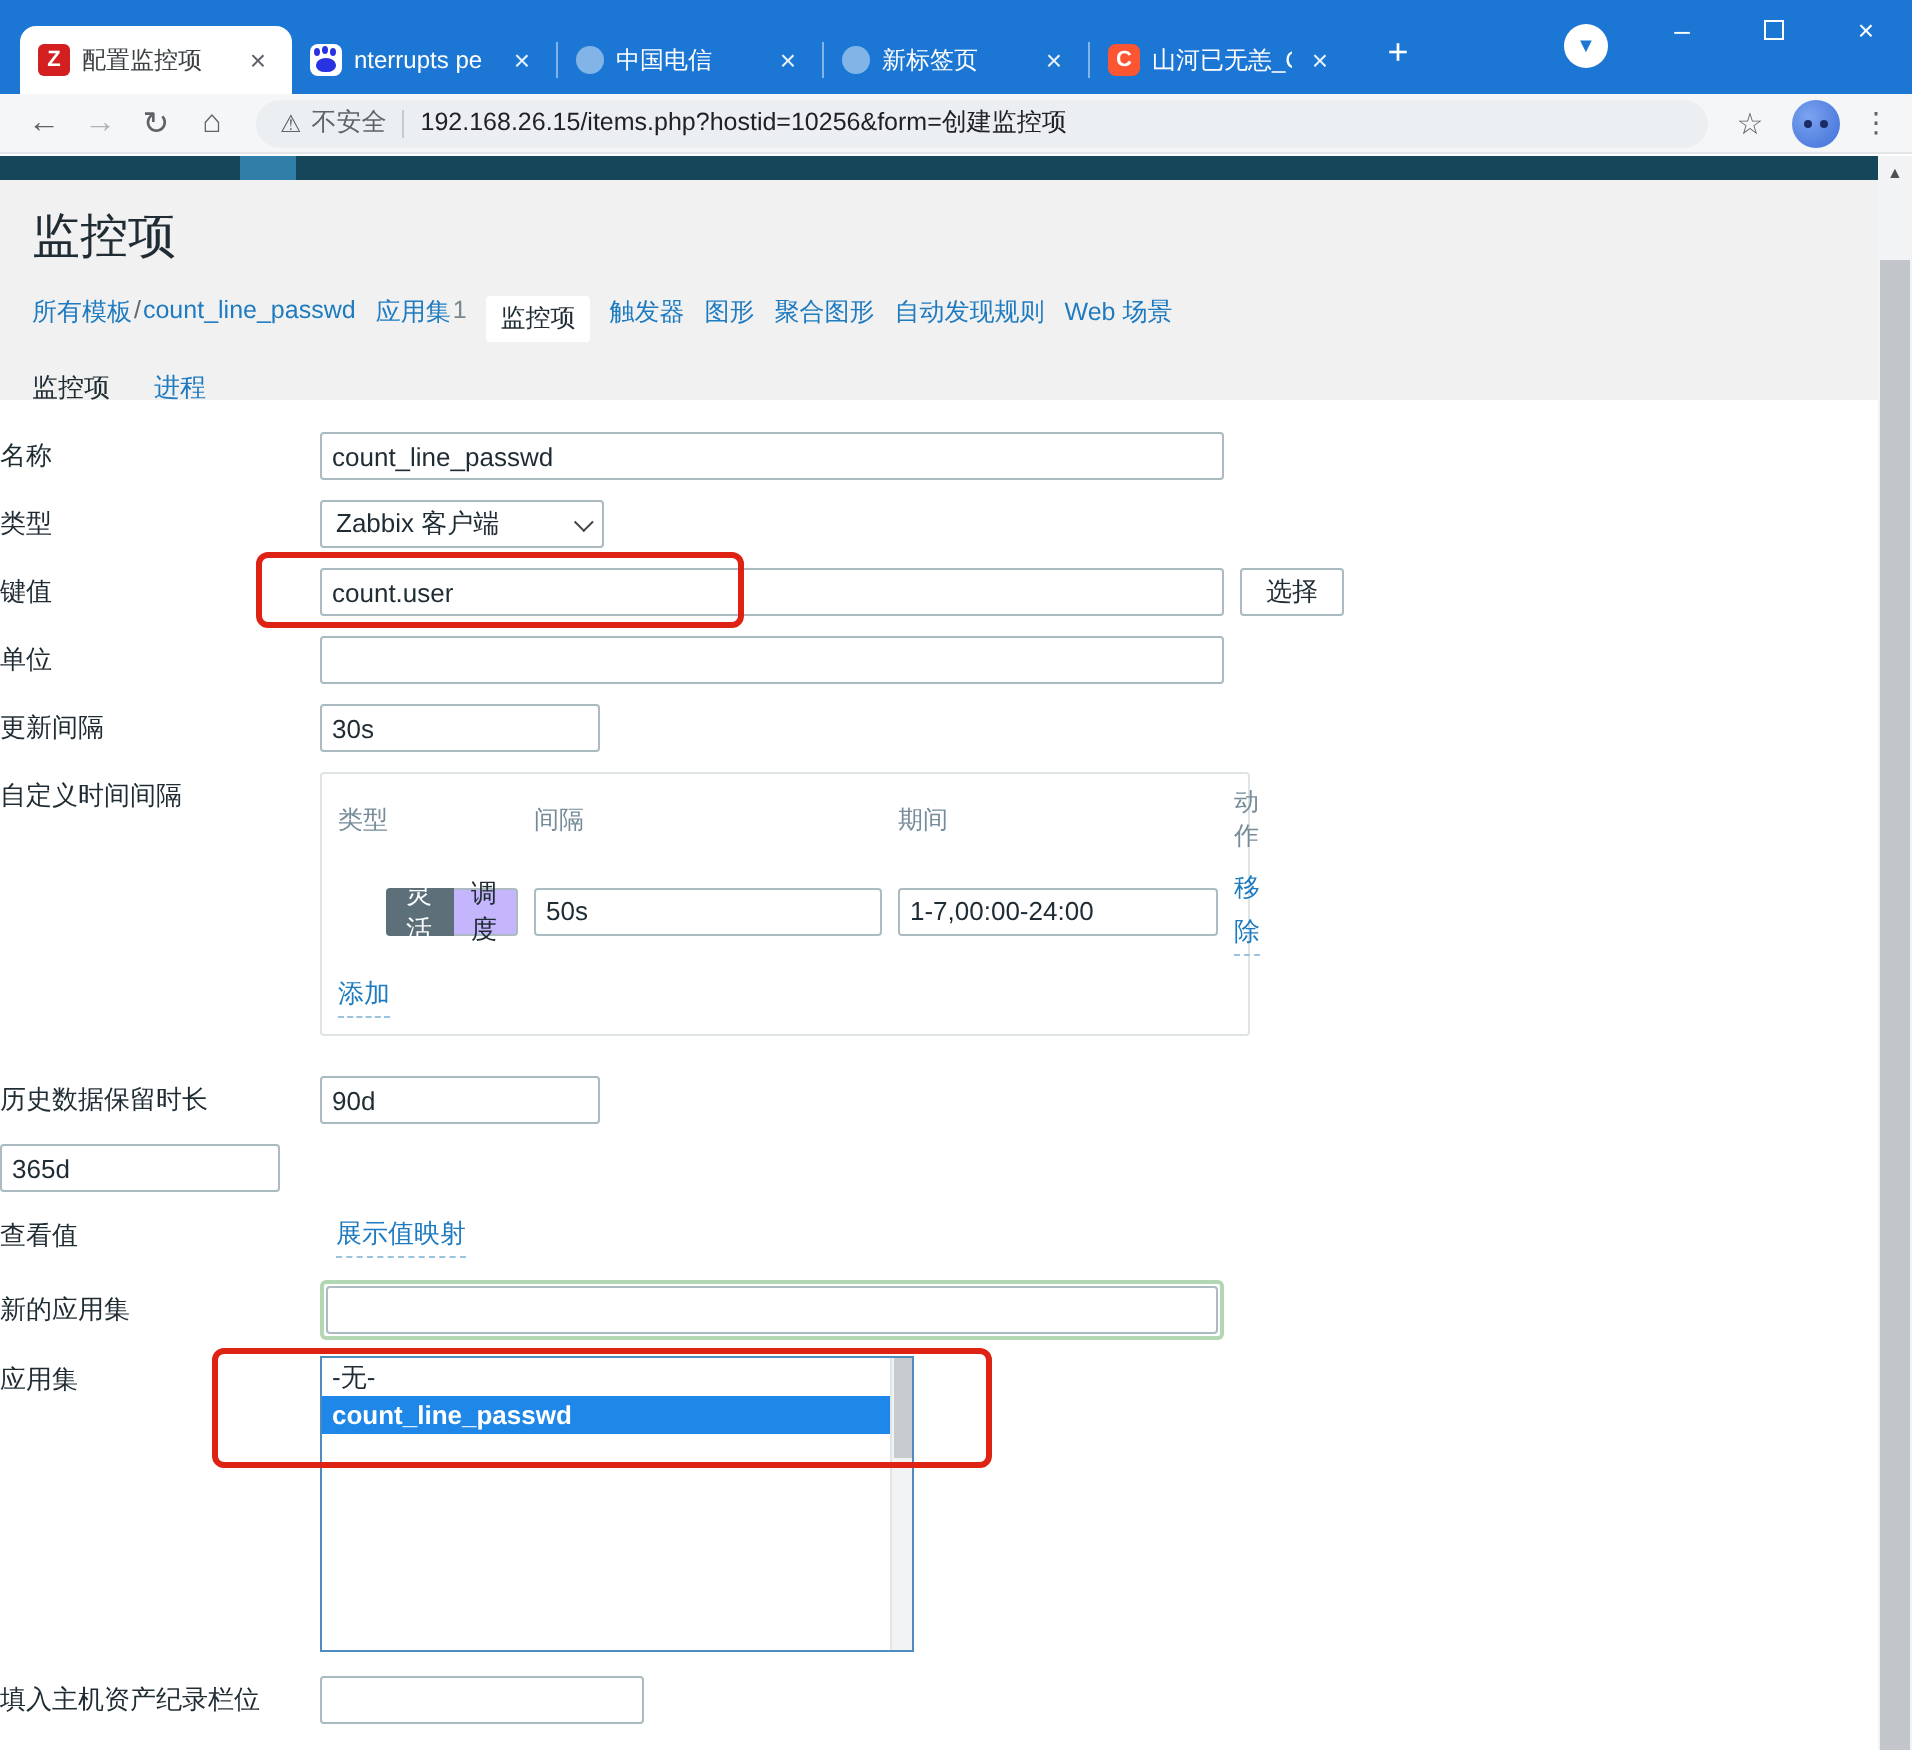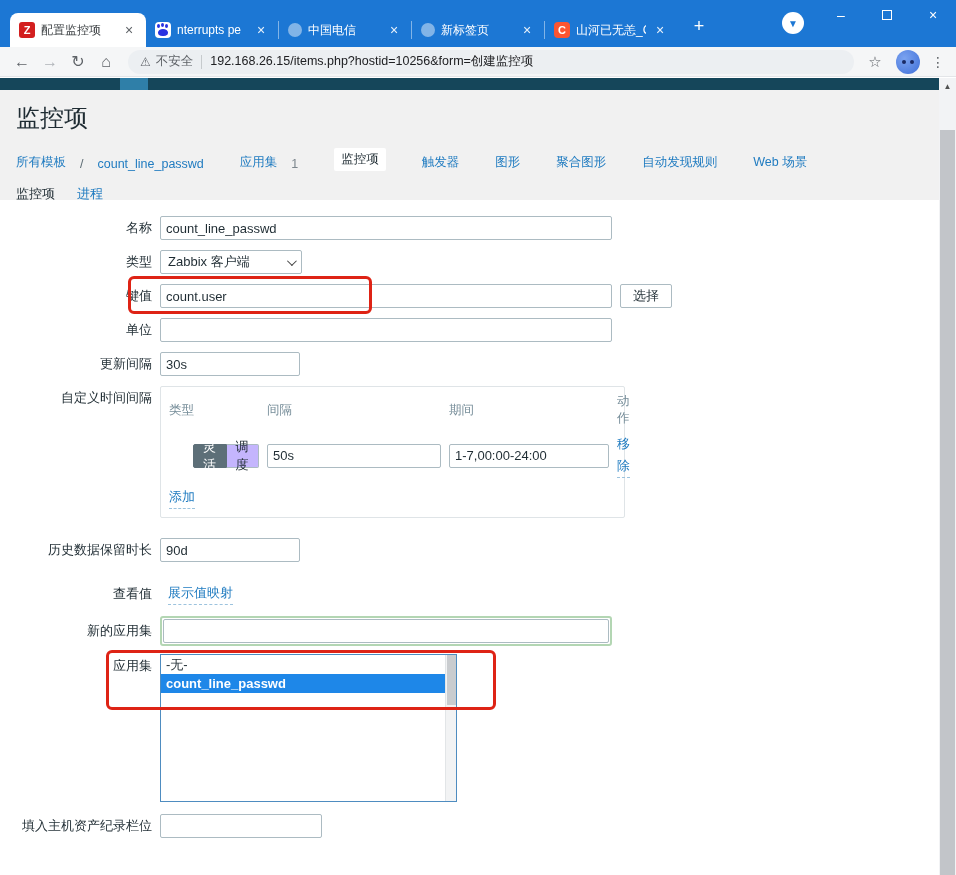--- a/index.html
+++ b/index.html
@@ -40,33 +40,33 @@
   .star-ic { width:26px; text-align:center; color:#5f6368; font-size:15px; cursor:pointer; }
   .avatar { width:24px; height:24px; border-radius:50%; background:radial-gradient(circle at 35% 35%, #7ba3f0, #3f6fd8); margin:0 8px; position:relative; cursor:pointer; }
   .avatar::before { content:""; position:absolute; left:6px; top:10px; width:4px; height:4px; border-radius:50%; background:#1b2b66; box-shadow:8px 0 0 #1b2b66; }
   .dots-ic { width:20px; text-align:center; color:#5f6368; font-size:14px; cursor:pointer; }
 
   
   .page { position:absolute; top:78px; left:0; right:17px; bottom:0; background:#f1f1f1; }
   .zbx-topbar { height:12px; background:#15465a; position:relative; }
   .zbx-topbar .active-seg { position:absolute; left:120px; top:0; width:28px; height:12px; background:#2f7fa8; }
   .page-title { font-size:24px; color:#1f2c33; padding:12px 16px 2px; font-weight:normal; }
-  .crumb-row { display:flex; align-items:flex-end; padding:12px 16px 0; font-size:12.5px; gap:14px; flex-wrap:nowrap; }
+  .crumb-row { display:flex; align-items:flex-start; padding:12px 16px 0; font-size:12.5px; gap:1px; flex-wrap:nowrap; }
   .crumb-row a { color:#1f7bc0; text-decoration:none; cursor:pointer; }
   .crumb-sep { color:#5c6b73; }
   .crumb-count { color:#7c868d; }
   .crumb-active { background:#fff; color:#1f2c33; padding:3px 7px; border-radius:2px; }
   .nav-gap { width:8px; }
   .ztabs { display:flex; padding:14px 16px 0; font-size:13px; gap:22px; }
   .ztab { padding-bottom:8px; color:#1f7bc0; cursor:pointer; }
   .ztab.active { color:#1f2c33; border-bottom:3px solid #1f7bc0; }
 
   .form-panel { background:#fff; position:absolute; top:122px; left:0; right:0; bottom:0; padding-top:16px; }
   .frow { display:flex; align-items:flex-start; margin-bottom:10px; position:relative; }
-  .flabel { width:160px; flex:none; text-align:right; padding-right:8px; font-size:13px; color:#1f2c33; line-height:24px;font-family:Liberation Serif, serif; }
+  .flabel { width:160px; flex:none; padding-right:8px; font-size:13px; color:#1f2c33; line-height:24px;font-family:Liberation Serif, serif; }
   .inp { height:24px; border:1px solid #acbbc2; border-radius:2px; padding:0 5px; font-size:13px; color:#1f2c33; font-family:inherit; background:#fff; }
   .w-big { width:452px; }
   .w-mid { width:140px; }
   .sel { height:24px; border:1px solid #acbbc2; border-radius:2px; background:#fff; display:flex; align-items:center; justify-content:space-between; padding:0 7px; font-size:13px; color:#1f2c33; cursor:pointer; }
   .chev { width:7px; height:7px; border-right:1.6px solid #444; border-bottom:1.6px solid #444; transform:rotate(45deg) translateY(-2px); flex:none; margin-left:10px; }
   .btn { height:24px; border:1px solid #acbbc2; border-radius:2px; background:#fff; font-size:13px; color:#1f2c33; padding:0 12px; margin-left:8px; cursor:pointer; font-family:inherit; }
   .zlink { color:#1f7bc0; font-size:13px; text-decoration:none; border-bottom:1px dashed #9cc3de; cursor:pointer; line-height:22px; }
 
   
   .intervals-box { width:465px; border:1px solid #dfe4e7; border-radius:2px; padding:6px 8px 8px; }
@@ -243,20 +243,21 @@
         <a class="zlink int-add">添加</a>
       </div>
     </div>
 
     <div class="frow">
       <div class="flabel">历史数据保留时长</div>
       <input class="inp w-mid" value="90d" style="">
     </div>
 
     <div class="frow">
+      <input class="inp w-mid" value="365d" style="">
     </div>
 
     <div class="frow">
       <div class="flabel">查看值</div>
       <a class="zlink" style="margin-left:8px">展示值映射</a>
     </div>
 
     <div class="frow" style="margin-bottom:8px">
       <div class="flabel" style="line-height:30px">新的应用集</div>
       <div class="green-wrap">

